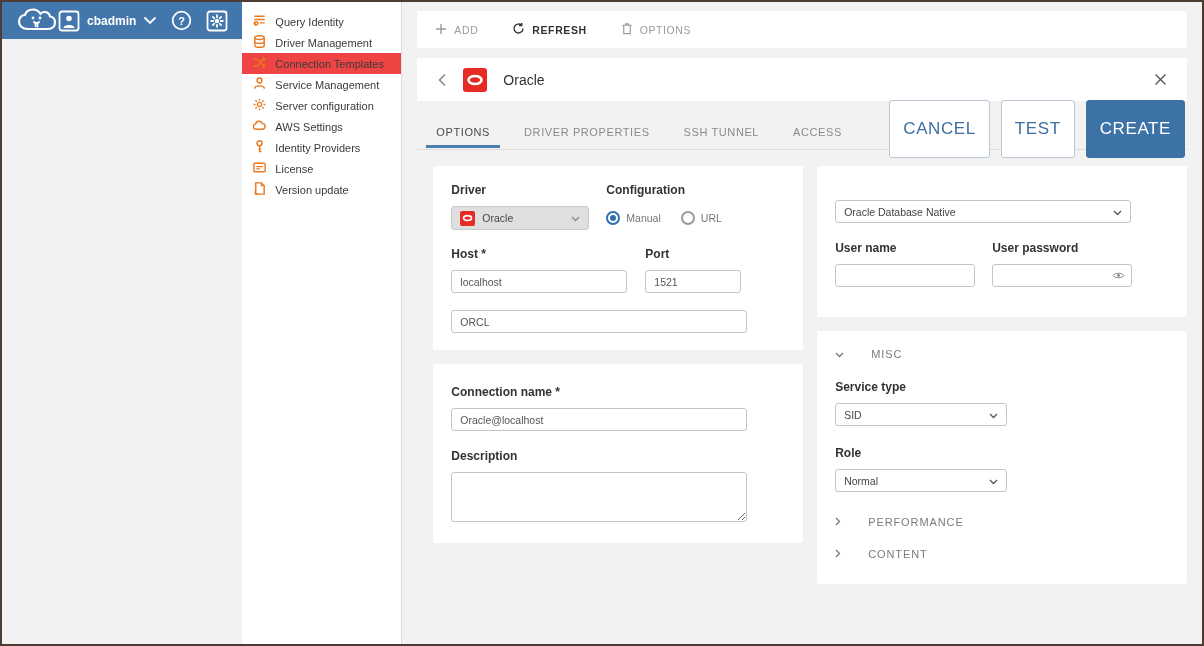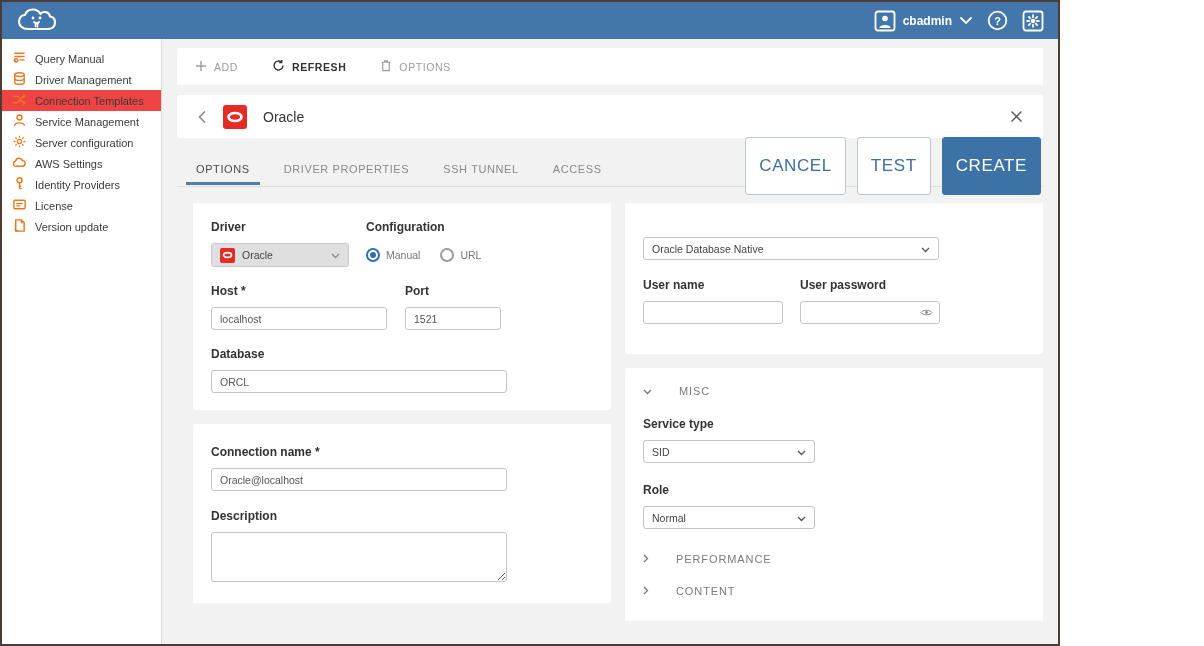--- a/index.html
+++ b/index.html
@@ -1,17 +1,17 @@
 <!DOCTYPE html>
 <html><head>
 <meta charset="utf-8">
 <style>
   * { margin:0; padding:0; box-sizing:border-box; }
   html,body { width:1204px; height:646px; background:#fff; font-family:"Liberation Sans", sans-serif; }
-  .app { width:1060px; height:646px; border:2px solid #4d3c33; display:flex; flex-direction:column; overflow:hidden; background:#f2f2f2; }
+  .app { width:1204px; height:646px; border:2px solid #4d3c33; display:flex; flex-direction:row; overflow:hidden; background:#f2f2f2; }
 
   
   .topbar { height:37px; min-height:37px; background:#4377ac; display:flex; align-items:center; padding:0 14px; }
   .topbar .spacer { flex:1; }
   .logo { display:flex; align-items:center; }
   .top-right { display:flex; align-items:center; gap:14px; }
   .user-chip { display:flex; align-items:center; gap:7px; cursor:pointer; }
   .user-name { color:#fff; font-size:12px; font-weight:bold; }
   .icon-btn { display:flex; align-items:center; justify-content:center; cursor:pointer; }
 
@@ -125,21 +125,21 @@
     <div class="sidebar">
 
       <div class="side-item">
         <span>
           <svg width="15" height="15" viewBox="0 0 16 16" fill="none" stroke="#e9781e" stroke-width="1.5">
             <path d="M2.5 3.5 h11 M2.5 7 h11 M8 10.5 h5.5"></path>
             <circle cx="4.3" cy="11" r="2.6" fill="#e9781e" stroke="none"></circle>
             <path d="M4.3 9.8 v1.3 h1.1" stroke="#fff" stroke-width="1"></path>
           </svg>
         </span>
-        <span>Query Manual</span>
+        <span>Query Identity</span>
       </div>
 
       <div class="side-item">
         <span>
           <svg width="15" height="15" viewBox="0 0 16 16" fill="none" stroke="#e9781e" stroke-width="1.5">
             <ellipse cx="8" cy="3.8" rx="5" ry="2"></ellipse>
             <path d="M3 3.8 v4.2 c0 1.1 2.2 2 5 2 s5-.9 5-2 V3.8"></path>
             <path d="M3 8 v4.2 c0 1.1 2.2 2 5 2 s5-.9 5-2 V8"></path>
           </svg>
         </span>
@@ -322,21 +322,20 @@
                 <div class="f-label">Host *</div>
                 <input class="input" style="width: 176px;" value="localhost">
               </div>
               <div>
                 <div class="f-label">Port</div>
                 <input class="input" style="width: 96px;" value="1521">
               </div>
             </div>
 
             <div style="margin-top:17px;">
-              <div class="f-label">Database</div>
               <input class="input" style="width: 296px;" value="ORCL">
             </div>
           </div>
 
           <div class="card pad-card" style="padding-top:21px;">
             <div class="f-label">Connection name *</div>
             <input class="input" style="width: 296px;" value="Oracle@localhost">
             <div class="f-label" style="margin-top:18px;">Description</div>
             <textarea class="input" style=""></textarea>
           </div>

